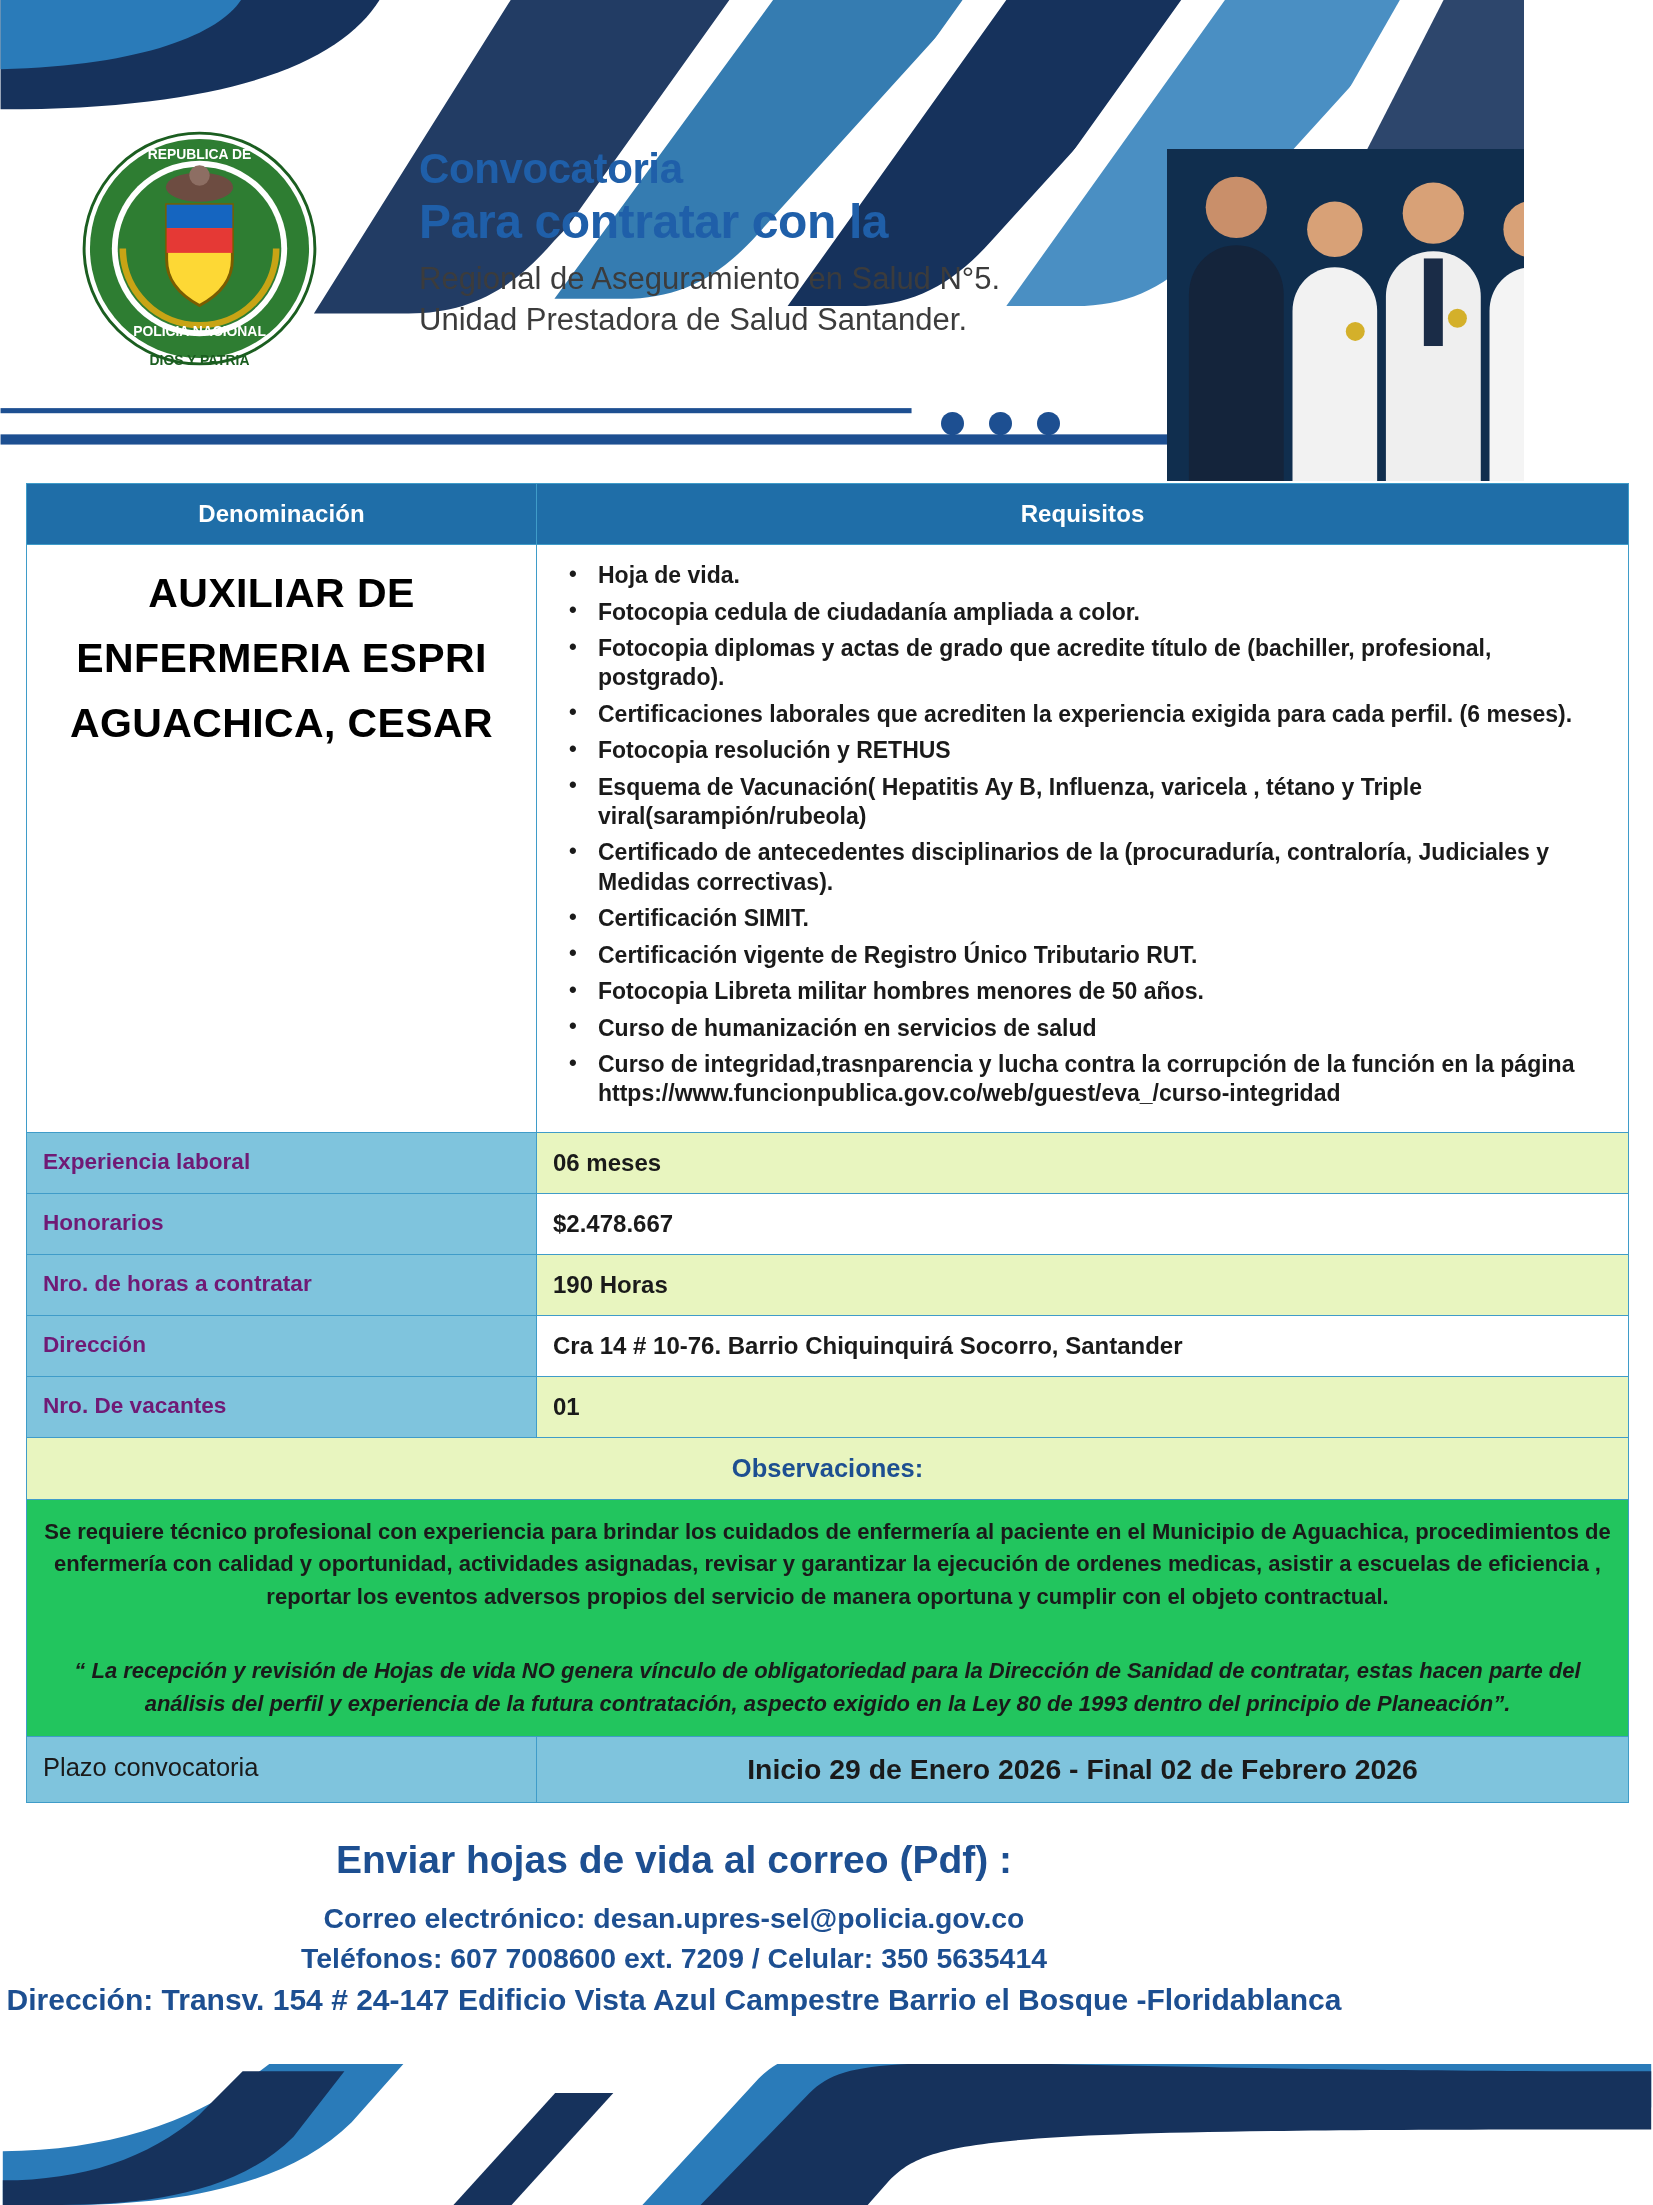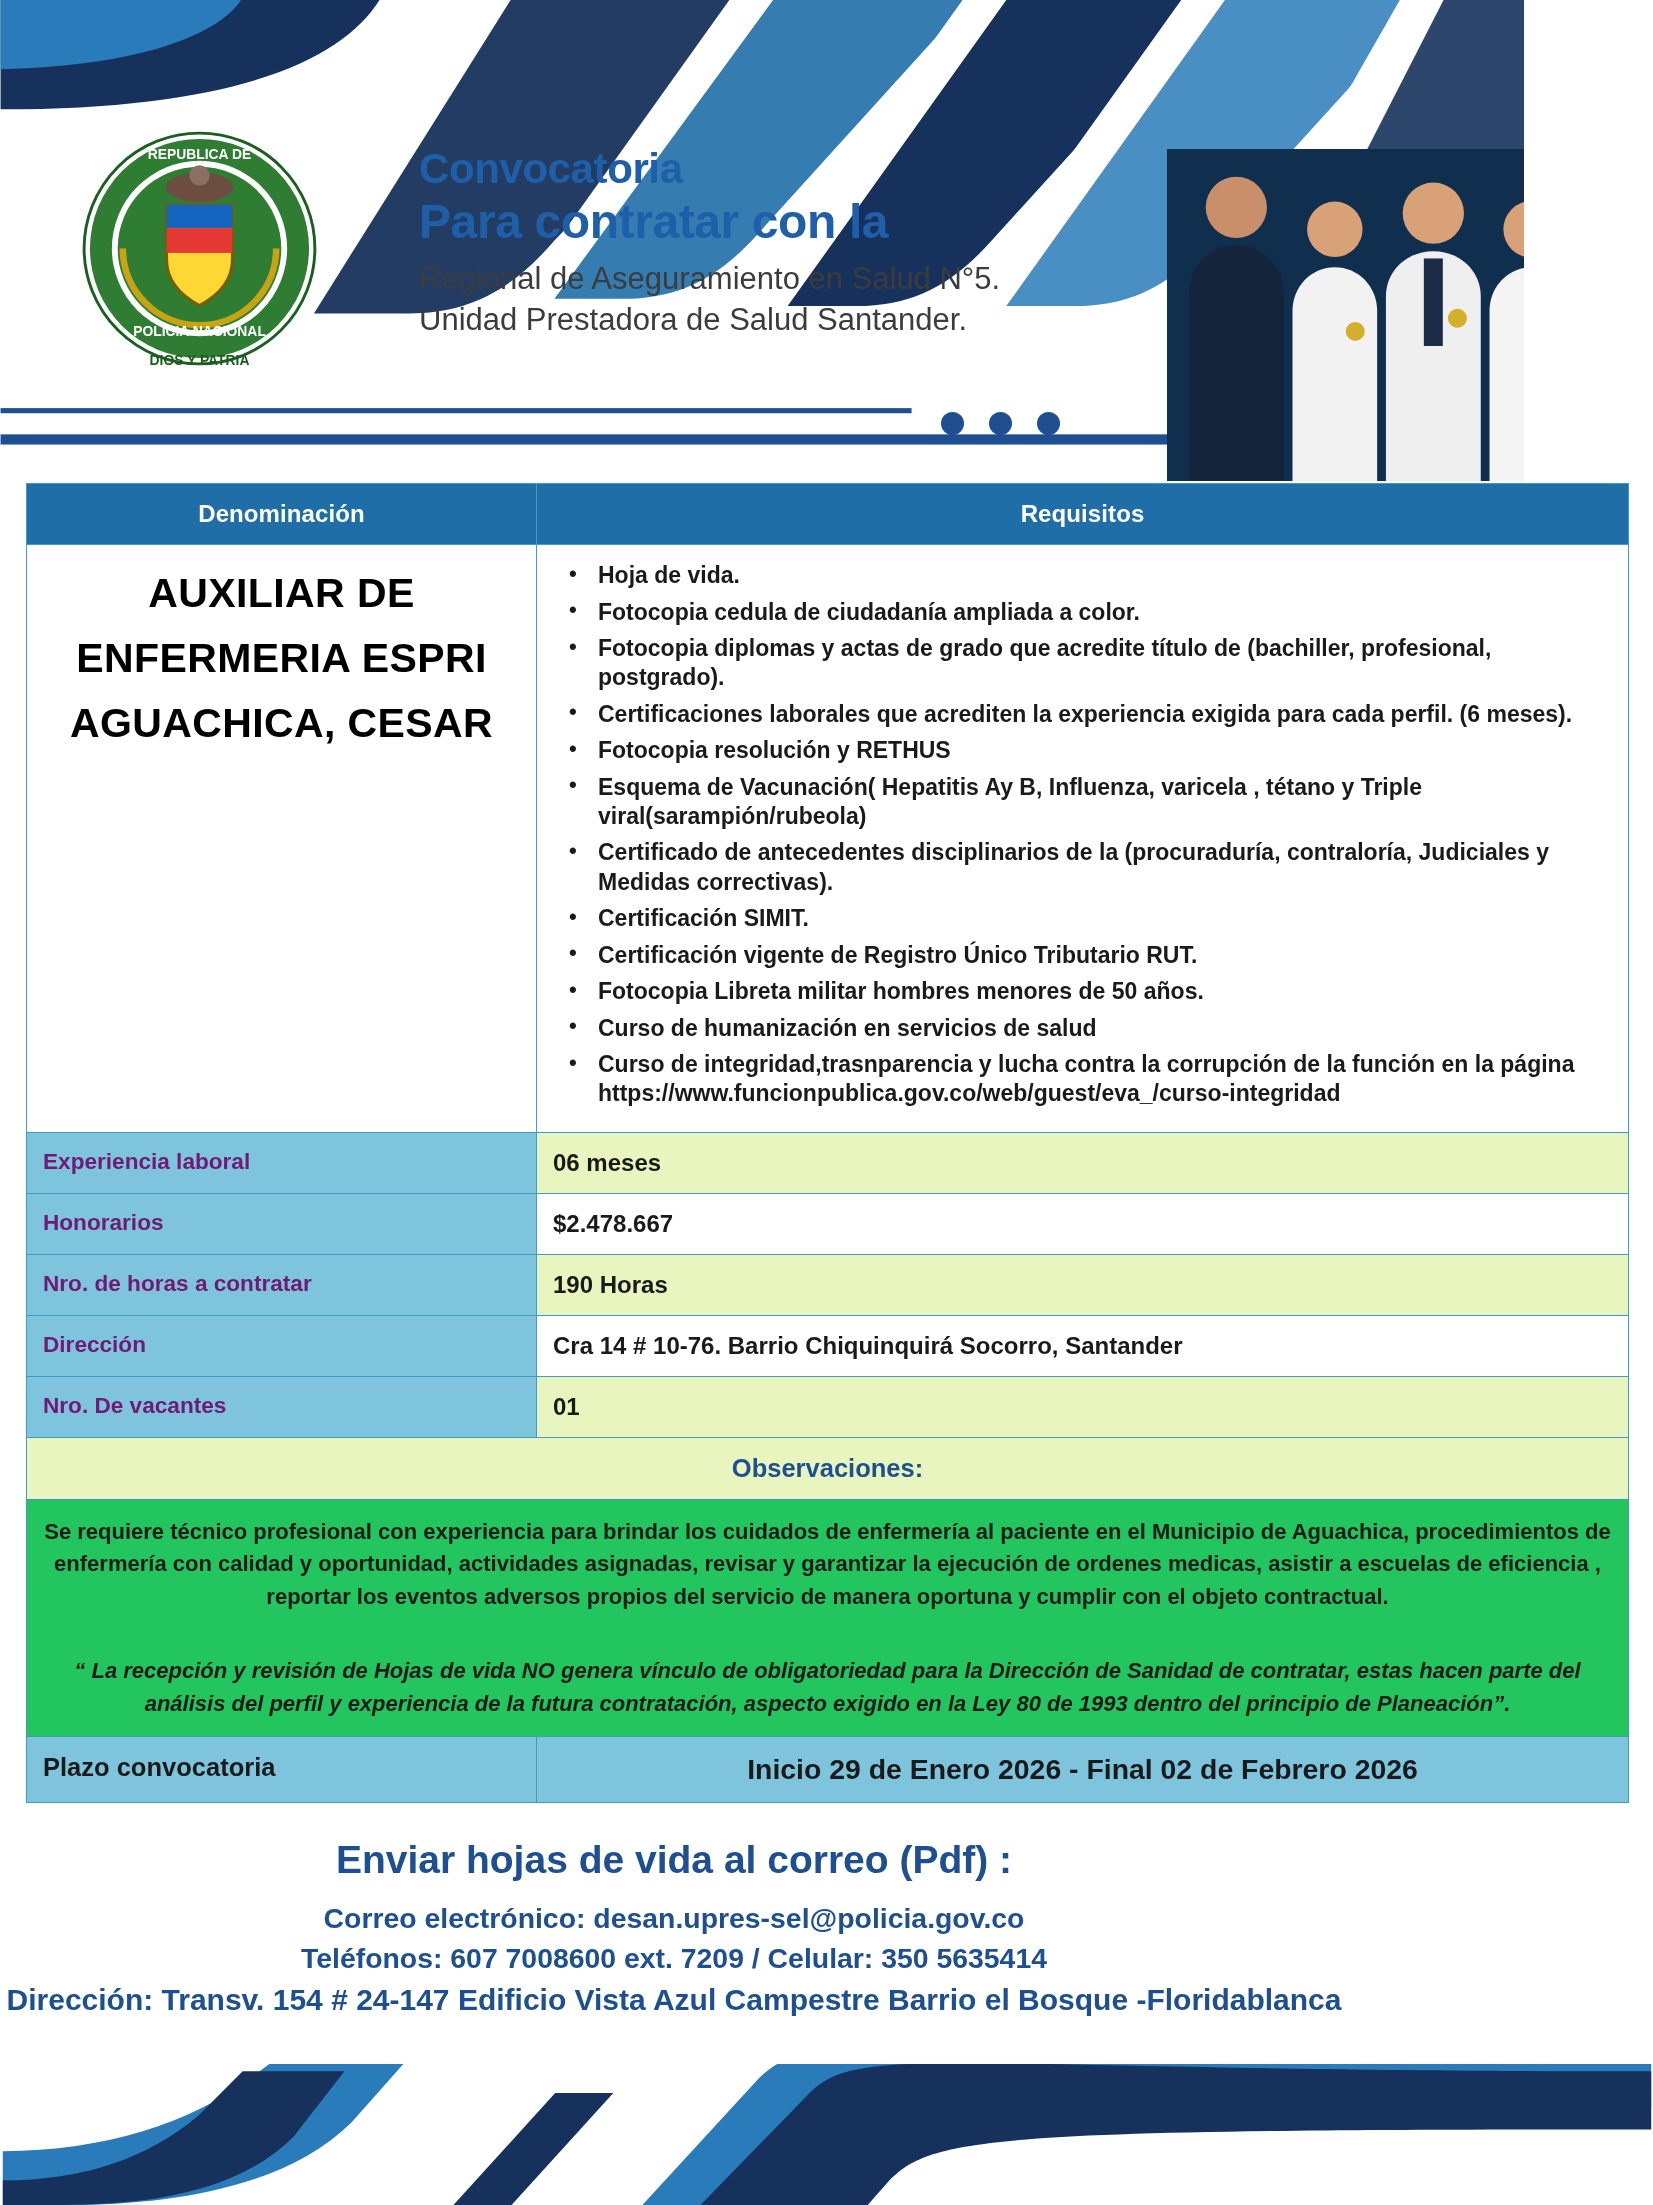--- a/index.html
+++ b/index.html
@@ -198,21 +198,21 @@
     font-style: italic;
     color: #1a1a1a;
     line-height: 1.5;
     margin-top: 41px;
     padding: 0 22px;
   }
 
   .plazo-lbl {
     background: #7fc4dd;
     font-size: 25.5px;
-    font-weight: bold;
+    font-weight: normal;
     color: #1a1a1a;
     padding: 16px 0 17.5px 17.5px;
   }
   .plazo-val {
     background: #7fc4dd;
     font-size: 28.4px;
     font-weight: bold;
     color: #1a1a1a;
     text-align: center;
     padding: 16px 0 17.5px 0;

